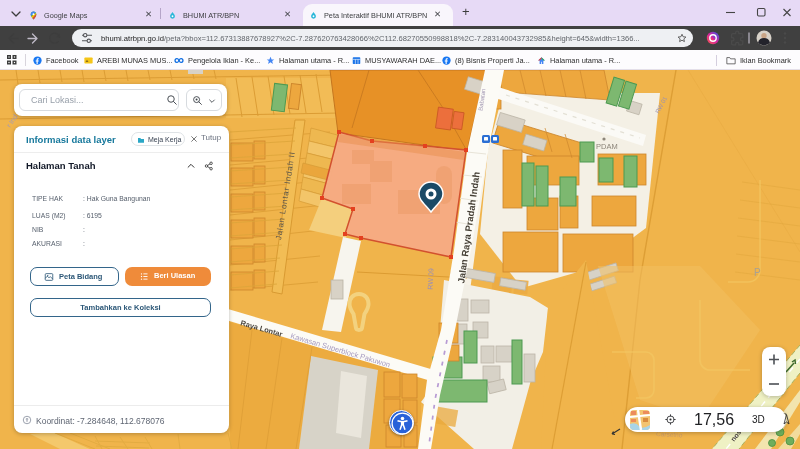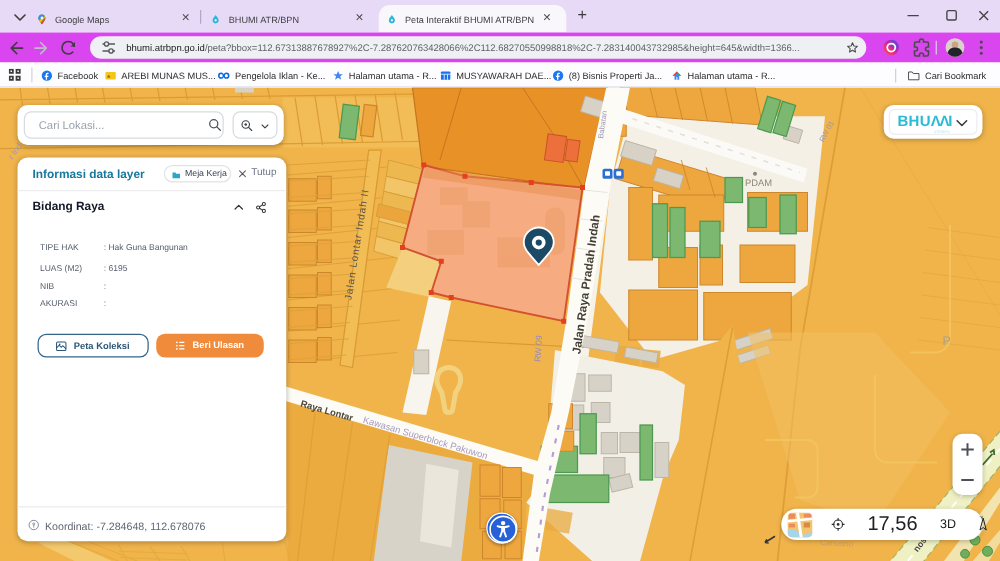--- a/index.html
+++ b/index.html
@@ -5,21 +5,21 @@
   * { margin:0; padding:0; box-sizing:border-box; }
   html,body { width:800px; height:449px; overflow:hidden; font-family:"Liberation Sans", sans-serif; }
   #stage { position:relative; width:800px; height:367px; background:#fff; }
   
   #tabbar { position:absolute; left:0; top:0; width:800px; height:26px; background:#e7daf6; }
   .tab { position:absolute; top:4px; height:22px; display:flex; align-items:center; font-size:7.3px; color:#3f4043; }
   .tab .fav { width:9px; height:9px; margin-right:6px; flex:0 0 auto; }
   .tab .x { position:absolute; color:#47484c; font-size:8.5px; top:5px; }
   #tab3 { background:#f9f6fc; border-radius:9px 9px 0 0; }
   .tabsep { position:absolute; top:8px; width:1px; height:11px; background:#b5a5c9; }
-  #toolbar { position:absolute; left:0; top:26px; width:800px; height:24px; background:#d946ef; }
+  #toolbar { position:absolute; left:0; top:26px; width:800px; height:24px; background:#404040; }
   #omnibox { position:absolute; left:72px; top:3px; width:621px; height:18px; background:#eef0f3; border-radius:9px;
              display:flex; align-items:center; font-size:7.6px; color:#5f6368; overflow:hidden; white-space:nowrap; }
   #bookbar { position:absolute; left:0; top:50px; width:800px; height:20px; background:#fdfcfe; border-bottom:0.5px solid #e4dfe9;text-align:center; }
   .bk { position:absolute; top:3px; height:14px; display:flex; align-items:center; font-size:7.4px; color:#2d2d2d; }
   .bk svg, .bk .ic { margin-right:4px; }
   
   #content { position:absolute; left:0; top:70px; width:800px; height:379px; overflow:hidden; }
   .shadow { box-shadow:0 1px 4px rgba(0,0,0,.25); }
   
   #searchwrap { position:absolute; left:14px; top:14px; width:213px; height:32px; background:#fff; border-radius:8px; }
@@ -182,21 +182,21 @@
           <path d="M12 3l9 9h-4l-5-5z" fill="#34a853"></path>
           <path d="M12 3L3 12h4l5-5z" fill="#ea4335"></path>
         </svg>
       <span>Halaman utama - R...</span>
     </div>
     <div style="position:absolute;left:716px;top:5px;width:1px;height:11px;background:#d4cede"></div>
     <div class="bk" style="left:726px">
       <svg width="10" height="9" viewBox="0 0 24 20">
           <path d="M2 3h7l2 3h11v12H2z" fill="none" stroke="#454545" stroke-width="1.8"></path>
         </svg>
-      <span>Cari Bookmark</span>
+      <span>Iklan Bookmark</span>
     </div>
   </div>
   <div id="content">
     <svg id="map" width="800" height="379" viewBox="0 70 800 379" style="position:absolute;left:0;top:0">
 
 <rect x="0" y="70" width="800" height="379" fill="#f0b44b"></rect>
 
 <rect x="226" y="78" width="114" height="40" fill="#f2bc56"></rect>
 <g stroke="#db9c34" stroke-width="1" fill="none">
   <path d="M0,80 L480,73"></path>
@@ -456,21 +456,21 @@
         <svg width="8" height="8" viewBox="0 0 24 24" style="position:absolute;left:5px;top:2.5px">
           <path d="M3 6h7l2 3h9v11H3z" fill="#2aa7c6"></path>
         </svg>
         <span style="position:absolute;left:16px;top:2.5px;font-size:7px;color:#374151">Meja Kerja</span>
       </div>
       <svg width="8" height="8" viewBox="0 0 24 24" style="position:absolute;left:176px;top:9px">
         <path d="M5 5l14 14M19 5L5 19" stroke="#555" stroke-width="2.4" stroke-linecap="round"></path>
       </svg>
       <div style="position:absolute;left:187px;top:7px;font-size:8px;color:#6b7280">Tutup</div>
       <div style="position:absolute;left:0;top:26px;width:215px;height:1px;background:#ededed"></div>
-      <div style="position:absolute;left:12px;top:34px;font-size:9.5px;font-weight:bold;color:#111827">Bidang Raya</div>
+      <div style="position:absolute;left:12px;top:34px;font-size:9.5px;font-weight:bold;color:#111827">Halaman Tanah</div>
       <svg width="10" height="10" viewBox="0 0 24 24" style="position:absolute;left:172px;top:35px">
         <path d="M5,15 l7,-7 7,7" stroke="#333" stroke-width="2.4" fill="none" stroke-linecap="round" stroke-linejoin="round"></path>
       </svg>
       <svg width="10" height="10" viewBox="0 0 24 24" style="position:absolute;left:190px;top:35px">
         <circle cx="6" cy="12" r="3" fill="none" stroke="#333" stroke-width="2"></circle>
         <circle cx="17" cy="5.5" r="3" fill="none" stroke="#333" stroke-width="2"></circle>
         <circle cx="17" cy="18.5" r="3" fill="none" stroke="#333" stroke-width="2"></circle>
         <path d="M8.6 10.6l5.8-3.6M8.6 13.4l5.8 3.6" stroke="#333" stroke-width="2"></path>
       </svg>
       <div style="position:absolute;left:18px;top:69px;width:190px;font-size:6.8px;color:#555e6b;white-space:nowrap">
@@ -478,46 +478,39 @@
         <div style="margin-bottom:7px">LUAS (M2)<span style="position:absolute;left:51px">: 6195</span></div>
         <div style="margin-bottom:7px">NIB<span style="position:absolute;left:51px">:</span></div>
         <div>AKURASI<span style="position:absolute;left:51px">:</span></div>
       </div>
       <div style="position:absolute;left:16px;top:141px;width:89px;height:19px;border:1.3px solid #33658a;border-radius:7px;background:#fff">
         <svg width="10" height="10" viewBox="0 0 24 24" style="position:absolute;left:13px;top:3.5px">
           <rect x="3" y="4" width="18" height="16" rx="2" fill="none" stroke="#2c5777" stroke-width="2"></rect>
           <path d="M3 15l5-5 4 4 3-3 6 6" fill="none" stroke="#2c5777" stroke-width="2"></path>
           <circle cx="9" cy="8.5" r="1.6" fill="#2c5777"></circle>
         </svg>
-        <span style="position:absolute;left:28px;top:4px;font-size:7.5px;font-weight:bold;color:#2c5777">Peta Koleksi</span>
+        <span style="position:absolute;left:28px;top:4px;font-size:7.5px;font-weight:bold;color:#2c5777">Peta Bidang</span>
       </div>
       <div style="position:absolute;left:111px;top:141px;width:86px;height:19px;border-radius:7px;background:#ef8b3a">
         <svg width="9" height="9" viewBox="0 0 24 24" style="position:absolute;left:15px;top:5px">
           <circle cx="4" cy="5" r="1.8" fill="#fff"></circle>
             <circle cx="4" cy="12" r="1.8" fill="#fff"></circle>
             <circle cx="4" cy="19" r="1.8" fill="#fff"></circle>
           <path d="M9 5h11M9 12h11M9 19h11" stroke="#fff" stroke-width="2.4"></path>
         </svg>
         <span style="position:absolute;left:29px;top:4px;font-size:7.5px;font-weight:bold;color:#fff">Beri Ulasan</span>
       </div>
+      <div style="position:absolute;left:16px;top:172px;width:181px;height:19px;border:1.3px solid #33658a;border-radius:7px;background:#fff;text-align:center;line-height:17px;font-size:7.5px;font-weight:bold;color:#2c5777">Tambahkan ke Koleksi</div>
       <div style="position:absolute;left:0;top:279px;width:215px;height:1px;background:#ececec"></div>
       <svg width="10" height="10" viewBox="0 0 24 24" style="position:absolute;left:8px;top:289px">
         <circle cx="12" cy="12" r="9" fill="none" stroke="#7b8494" stroke-width="1.8"></circle>
         <circle cx="12" cy="10" r="2" fill="none" stroke="#7b8494" stroke-width="1.6"></circle>
         <path d="M12 12v5" stroke="#7b8494" stroke-width="1.6"></path>
       </svg>
       <div style="position:absolute;left:22px;top:290px;font-size:8.5px;color:#5f6673">Koordinat: -7.284648, 112.678076</div>
-    </div>
-    <div id="bhumi" class="shadow">
-      <div style="position:absolute;left:4px;top:3px;right:4px;bottom:3px;border:1px solid #ededf2;border-radius:5px"></div>
-      <div style="position:absolute;left:11px;top:6px;font-size:12px;font-weight:bold;color:#2bbcd4;letter-spacing:0.2px">BHU<span style="letter-spacing:-1px">ΛΛ</span>I</div>
-      <div style="position:absolute;left:40px;top:19px;font-size:3px;color:#b8e6ef">ATR/BPN</div>
-      <svg width="13" height="13" viewBox="0 0 24 24" style="position:absolute;left:56px;top:8px">
-        <path d="M5,8.5 l7,7 7,-7" stroke="#3a3f44" stroke-width="2.4" fill="none" stroke-linecap="round" stroke-linejoin="round"></path>
-      </svg>
     </div>
     <div id="zoomctl" class="shadow">
       <svg width="24" height="49">
         <path d="M7,12.5 h10 M12,7.5 v10" stroke="#4d5156" stroke-width="1.6"></path>
         <path d="M7,37 h10" stroke="#4d5156" stroke-width="1.6"></path>
       </svg>
     </div>
     <div id="botpill" class="shadow">
       <svg width="20" height="20" style="flex:0 0 auto;margin-left:5px" viewBox="0 0 20 20">
         <defs>

